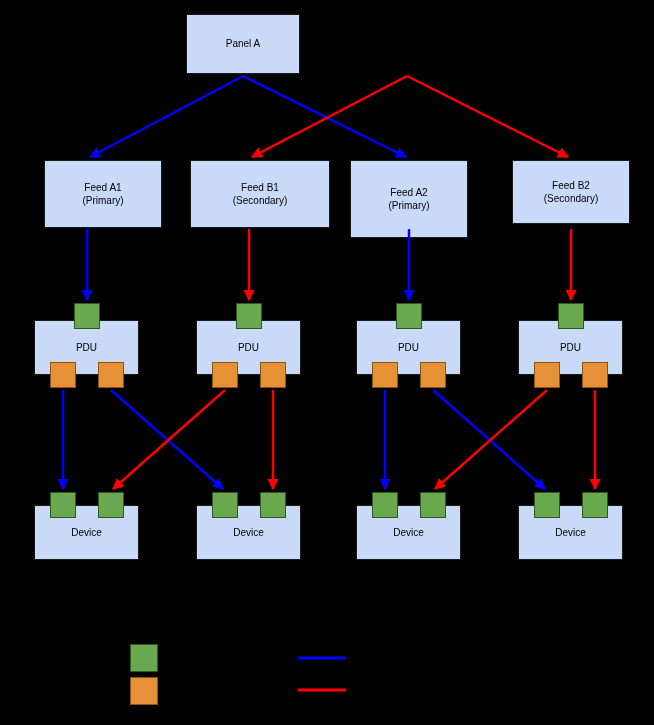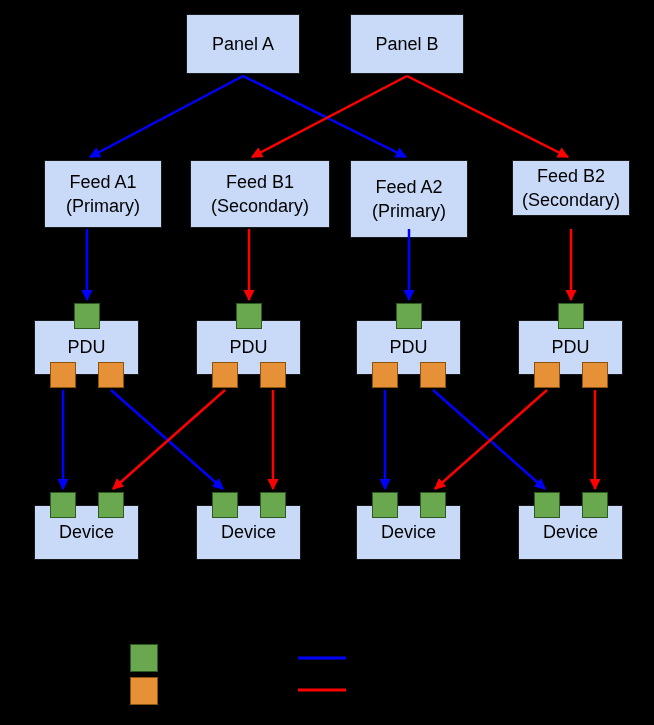--- a/index.html
+++ b/index.html
@@ -13,21 +13,21 @@
   }
   .box {
     position: absolute;
     background: #c9daf8;
     border: 1px solid #1a1a1a;
     box-sizing: border-box;
     display: flex;
     flex-direction: column;
     justify-content: center;
     color: #000;
-    font-size: 18px;
+    font-size: 10px;
     line-height: 1.35;
     text-align: center;
   }
   .port {
     position: absolute;
     width: 26px;
     height: 26px;
     box-sizing: border-box;
   }
   .port.green  { background: #6aa84f; border: 1px solid #2d5a1f; }
@@ -47,37 +47,34 @@
   }
 </style>
 </head>
 <body>
 
 <div class="stage">
 
   <div class="box" style="left:186px;top:14px;width:114px;height:60px">
     <span>Panel A</span>
   </div>
-  <div class="box" style="left:350px;top:14px;width:114px;height:60px">
-    <span>Panel B</span>
-  </div>
 
   <div class="box" style="left:44px;top:160px;width:118px;height:68px">
     <span>Feed A1</span>
     <span>(Primary)</span>
   </div>
   <div class="box" style="left:190px;top:160px;width:140px;height:68px">
     <span>Feed B1</span>
     <span>(Secondary)</span>
   </div>
   <div class="box" style="left:350px;top:160px;width:118px;height:78px">
     <span>Feed A2</span>
     <span>(Primary)</span>
   </div>
-  <div class="box" style="left:512px;top:160px;width:118px;height:56px">
+  <div class="box" style="left:512px;top:160px;width:118px;height:64px">
     <span>Feed B2</span>
     <span>(Secondary)</span>
   </div>
 
   <div class="box" style="left:34px;top:320px;width:105px;height:55px">
     <span>PDU</span>
   </div>
   <div class="box" style="left:196px;top:320px;width:105px;height:55px">
     <span>PDU</span>
   </div>

